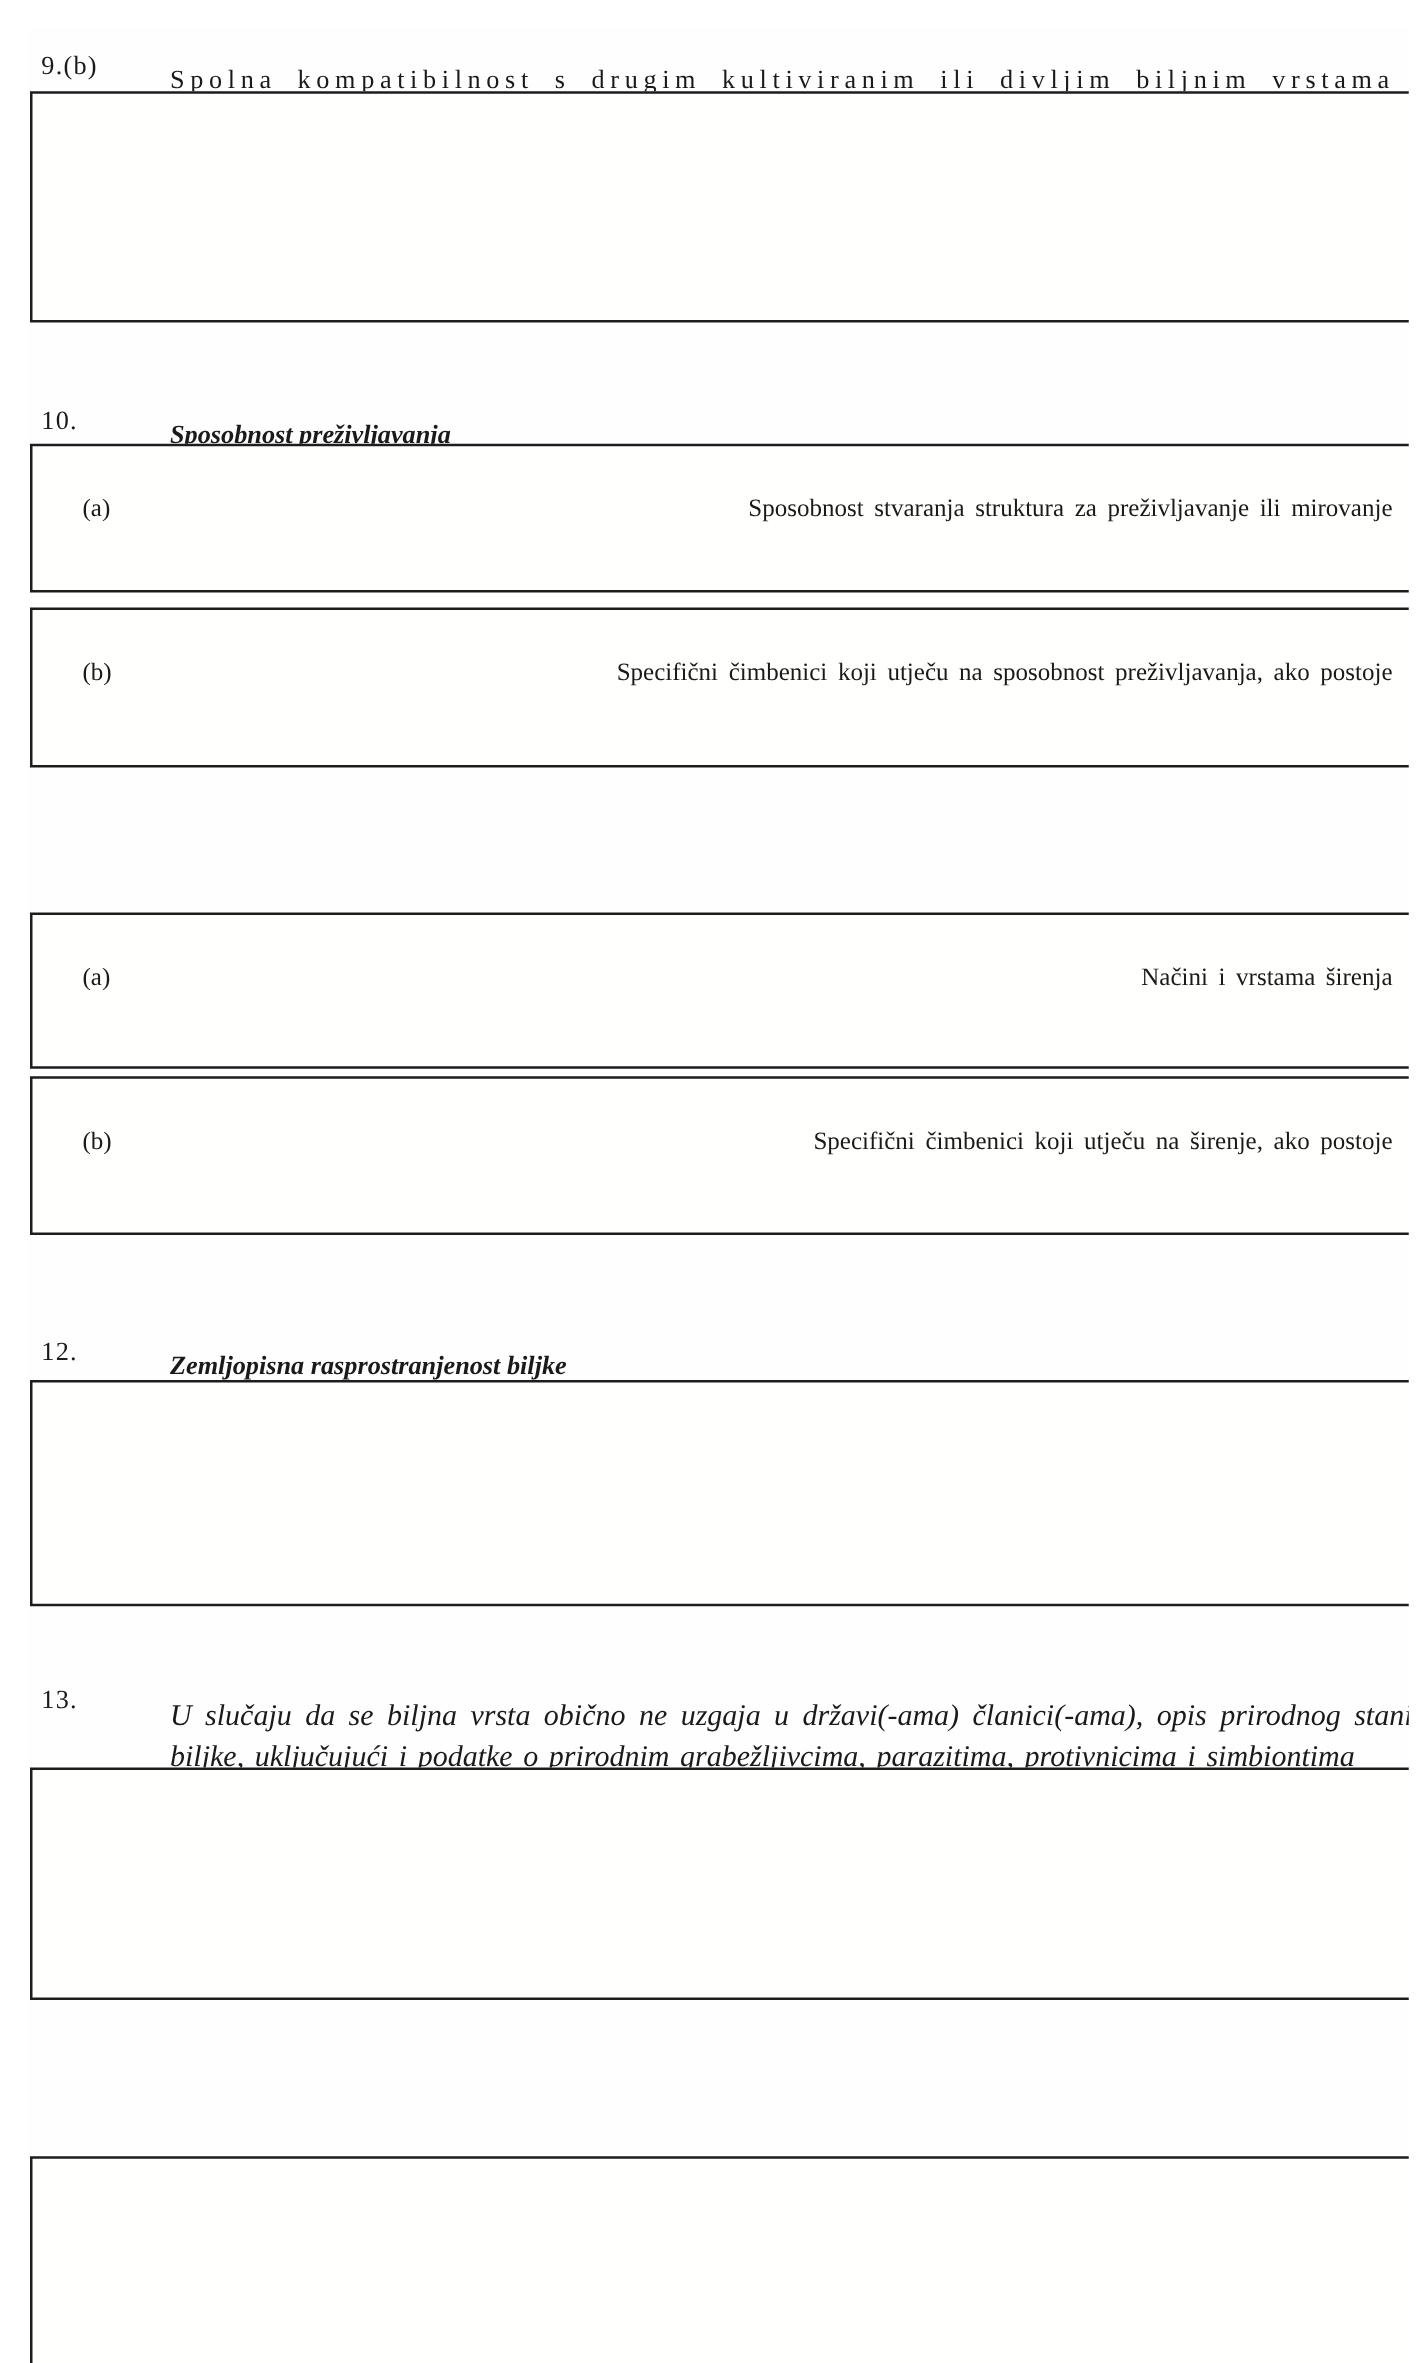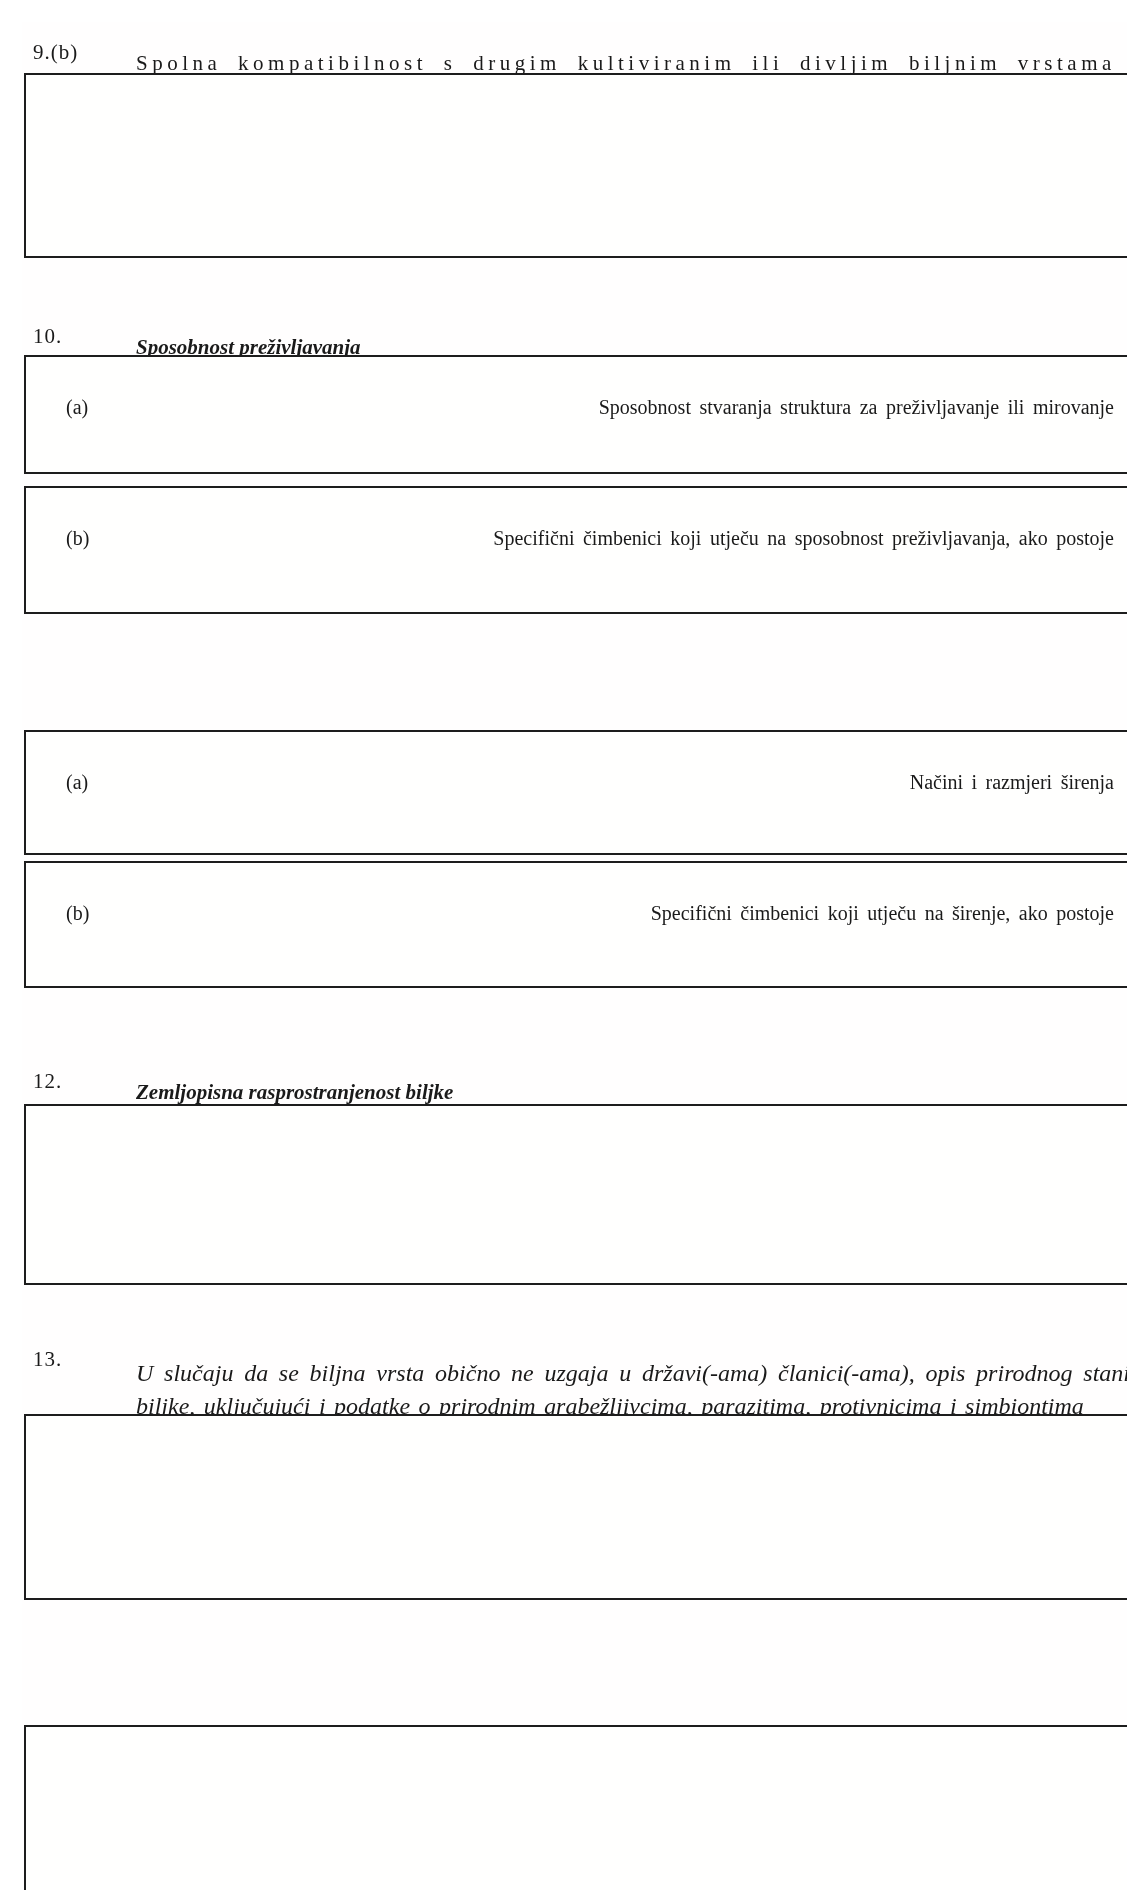--- a/index.html
+++ b/index.html
@@ -101,21 +101,21 @@
   <div class="answer-box" style="top:464px;height:128px">
     <div class="item-line">
       <span class="item-label">(b)</span>
       <span class="item-text">Specifični čimbenici koji utječu na sposobnost preživljavanja, ako postoje</span>
     </div>
   </div>
 
   <div class="answer-box" style="top:708px;height:125px">
     <div class="item-line">
       <span class="item-label">(a)</span>
-      <span class="item-text">Načini i razmjeri širenja</span>
+      <span class="item-text">Načini i vrstama širenja</span>
     </div>
   </div>
   <div class="answer-box" style="top:839px;height:127px">
     <div class="item-line">
       <span class="item-label">(b)</span>
       <span class="item-text">Specifični čimbenici koji utječu na širenje, ako postoje</span>
     </div>
   </div>
 
   <div class="heading" style="top:1035px">

